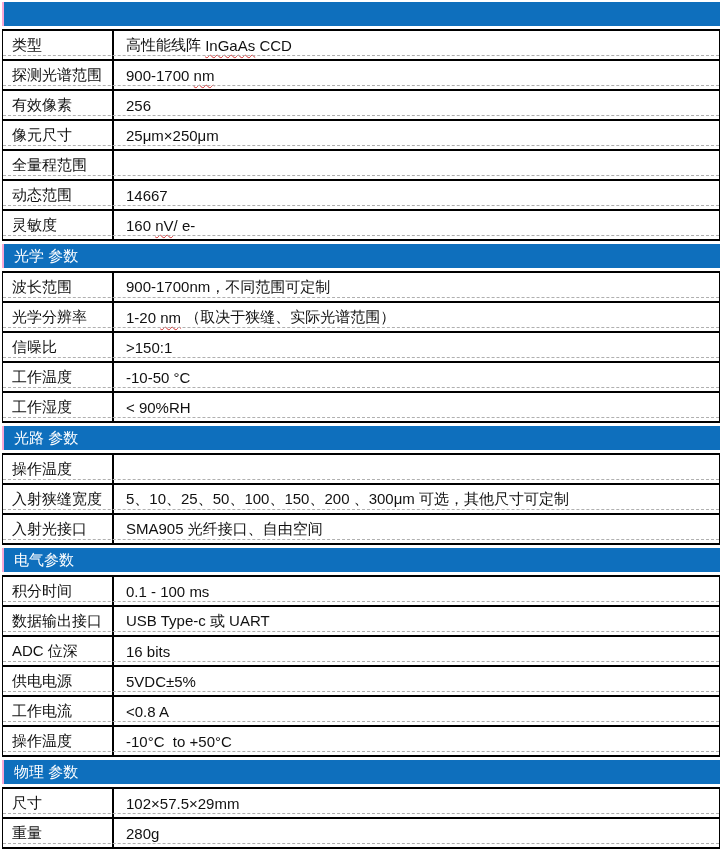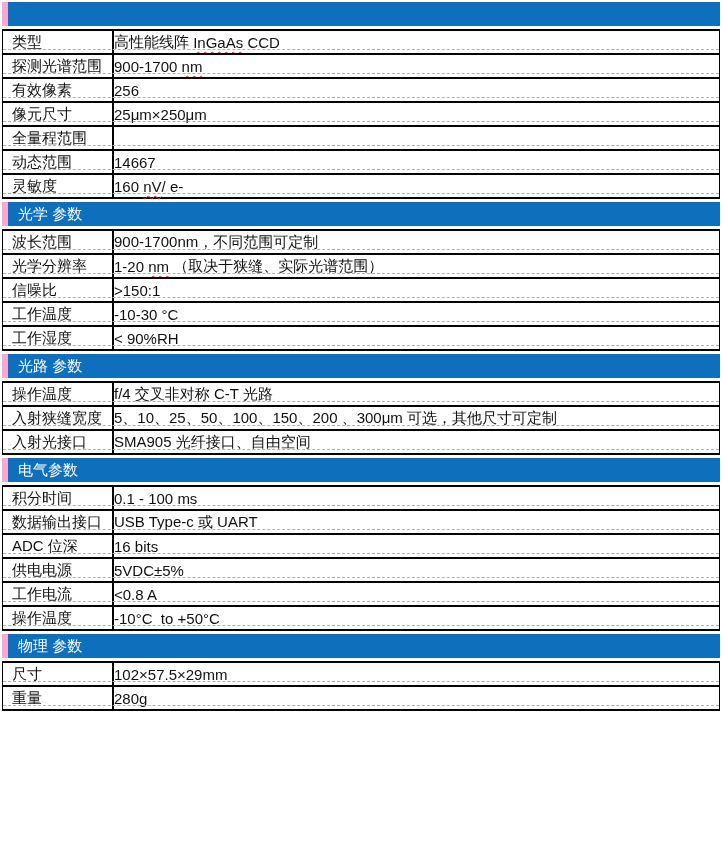--- a/index.html
+++ b/index.html
@@ -5,44 +5,44 @@
   :root { --blue:#0e6fbd; --border:#000000; --dash:#b0b0b0; --sq:#d32f2f; --text:#111111; }
   html,body { margin:0; padding:0; background:#ffffff; }
   .page {
     width:722px; height:849px; overflow:hidden; box-sizing:border-box;
     padding:2px 2px 0 2px; background:#ffffff;
     font-family:"Liberation Sans","DejaVu Sans",sans-serif; color:var(--text);
   }
   .band {
     height:24px; margin:3px 0; background:var(--blue); color:#ffffff;
     display:flex; align-items:center; padding-left:10px; box-sizing:border-box;
-    font-size:15px; border-left:6px solid #f9a8d4;
+    font-size:15px; border-left:2px solid #f9a8d4;
   }
   .band.first { margin-top:0; }
   .group {
     border-left:1px solid var(--border);
     border-right:1px solid var(--border);
     border-bottom:2px solid var(--border);
   }
   .row {
-    display:flex; height:24px; box-sizing:border-box; position:relative;
+    display:flex; height:30px; box-sizing:border-box; position:relative;
     border-top:2px solid var(--border); align-items:stretch; font-size:15px;
     background:#ffffff;
   }
   .row::after {
     content:""; position:absolute; left:0; right:0; bottom:3px;
     border-top:1px dashed var(--dash); pointer-events:none;
   }
   .cell-label {
     flex:0 0 111px; width:111px; box-sizing:border-box;
     border-right:2px solid var(--border);
     display:flex; align-items:center; padding-left:9px;
   }
   .cell-value {
-    flex:1; display:flex; align-items:center; min-width:0;
+    flex:1; display:flex; align-items:center; padding-left:12px; min-width:0;
   }
   .cell-value span, .cell-label span { white-space:pre-wrap; }
   .sq {
     text-decoration-line:underline; text-decoration-style:wavy;
     text-decoration-color:var(--sq); text-decoration-thickness:1px;
     text-underline-offset:3px;
   }
 </style>
 </head>
 <body>
@@ -140,42 +140,39 @@
           </div>
           <div class="cell-value">
             <span>&gt;150:1</span>
           </div>
         </div>
         <div class="row">
           <div class="cell-label">
             <span>工作温度</span>
           </div>
           <div class="cell-value">
-            <span>-10-30 °C</span>
+            <span>-10-50 °C</span>
           </div>
         </div>
         <div class="row">
           <div class="cell-label">
             <span>工作湿度</span>
           </div>
           <div class="cell-value">
             <span>&lt; 90%RH</span>
           </div>
         </div>
       </div>
       <div class="band">
         <span>光路 参数</span>
       </div>
       <div class="group">
         <div class="row">
           <div class="cell-label">
             <span>操作温度</span>
-          </div>
-          <div class="cell-value">
-            <span>f/4 交叉非对称 C-T 光路</span>
           </div>
         </div>
         <div class="row">
           <div class="cell-label">
             <span>入射狭缝宽度</span>
           </div>
           <div class="cell-value">
             <span>5、10、25、50、100、150、200 、300μm 可选，其他尺寸可定制</span>
           </div>
         </div>

